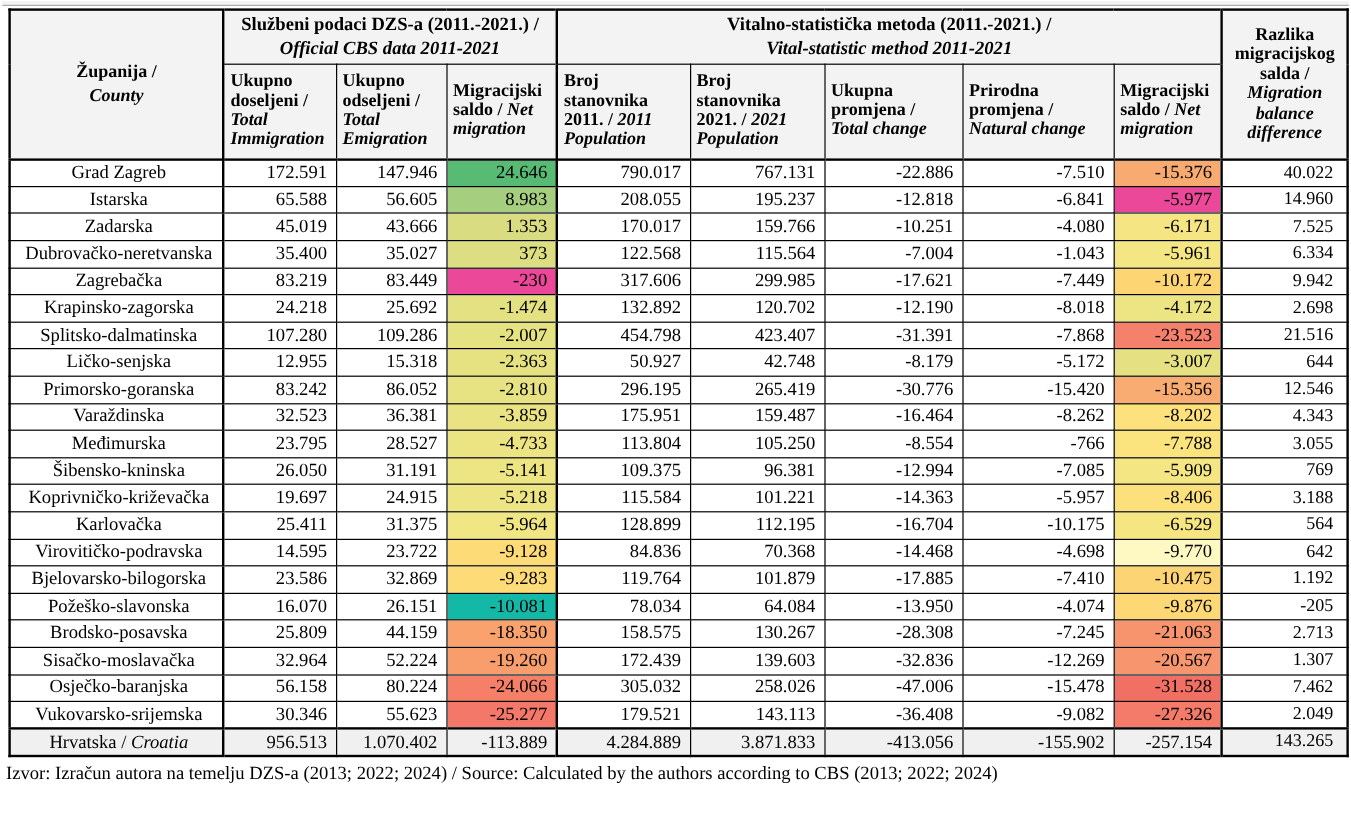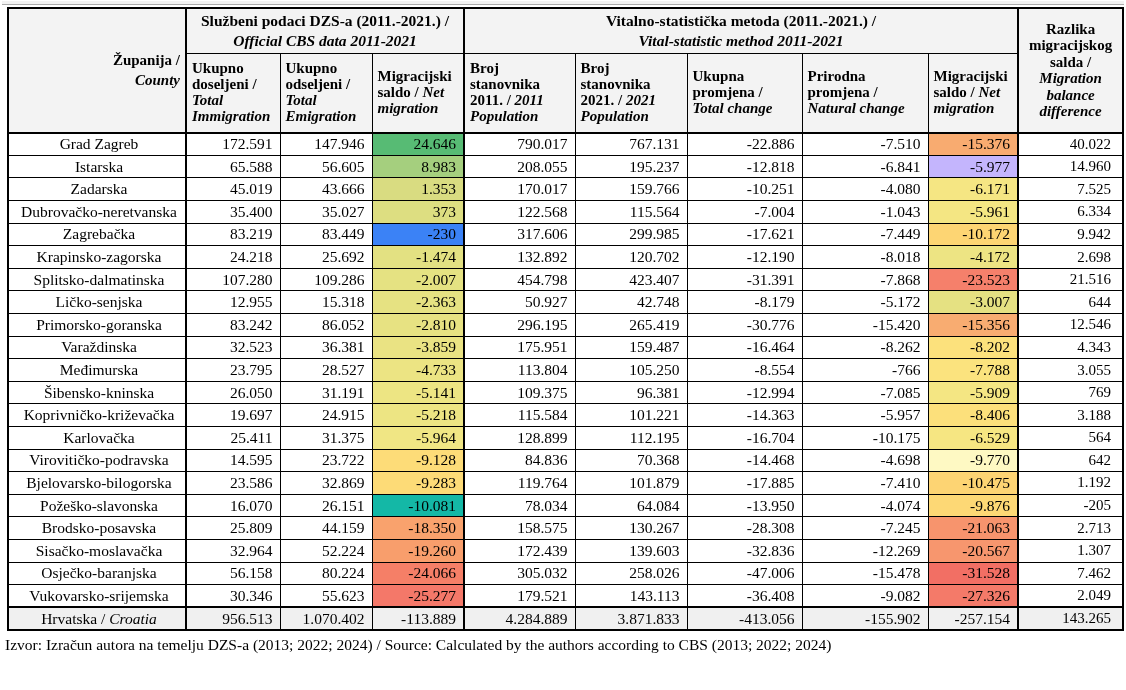--- a/index.html
+++ b/index.html
@@ -32,21 +32,21 @@
     background: #f3f3f3;
     font-weight: bold;
     font-size: 15px;
     vertical-align: middle;
     padding: 2px 5px;
     line-height: 1.06;
   }
   thead tr.group-row { height: 45px; }
   thead tr.sub-row  { height: 79px; }
   thead tr.sub-row th { border-bottom: 2px solid #000; text-align: left; }
-  th.corner { text-align: right; border-bottom: 2px solid #000; line-height: 1.35; }
+  th.corner { text-align: center; border-bottom: 2px solid #000; line-height: 1.35; }
   th.group  { text-align: center; font-size: 15.5px; line-height: 1.3; }
   th.razlika { text-align: center; border-bottom: 2px solid #000; line-height: 1.1; }
   .en { font-style: italic; }
   .bR { border-right: 2px solid #000 !important; }
   tbody tr { height: 22.6px; }
   tbody td {
     font-size: 15.5px;
     vertical-align: middle;
     white-space: nowrap;
     padding: 0 2px;
@@ -151,21 +151,21 @@
       </tr>
       <tr>
         <td class="county bR">Istarska</td>
         <td class="num">65.588</td>
         <td class="num">56.605</td>
         <td class="num bR" style="background: rgb(165, 207, 126);">8.983</td>
         <td class="num">208.055</td>
         <td class="num">195.237</td>
         <td class="num">-12.818</td>
         <td class="num">-6.841</td>
-        <td class="num bR" style="background: #c4b5fd;">-5.977</td>
+        <td class="num bR" style="background: #ec4899;">-5.977</td>
         <td class="num">14.960</td>
       </tr>
       <tr>
         <td class="county bR">Zadarska</td>
         <td class="num">45.019</td>
         <td class="num">43.666</td>
         <td class="num bR" style="background: rgb(217, 220, 129);">1.353</td>
         <td class="num">170.017</td>
         <td class="num">159.766</td>
         <td class="num">-10.251</td>
@@ -182,21 +182,21 @@
         <td class="num">115.564</td>
         <td class="num">-7.004</td>
         <td class="num">-1.043</td>
         <td class="num bR" style="background: rgb(244, 230, 131);">-5.961</td>
         <td class="num">6.334</td>
       </tr>
       <tr>
         <td class="county bR">Zagrebačka</td>
         <td class="num">83.219</td>
         <td class="num">83.449</td>
-        <td class="num bR" style="background: #3b82f6;">-230</td>
+        <td class="num bR" style="background: #ec4899;">-230</td>
         <td class="num">317.606</td>
         <td class="num">299.985</td>
         <td class="num">-17.621</td>
         <td class="num">-7.449</td>
         <td class="num bR" style="background: rgb(253, 213, 115);">-10.172</td>
         <td class="num">9.942</td>
       </tr>
       <tr>
         <td class="county bR">Krapinsko-zagorska</td>
         <td class="num">24.218</td>

